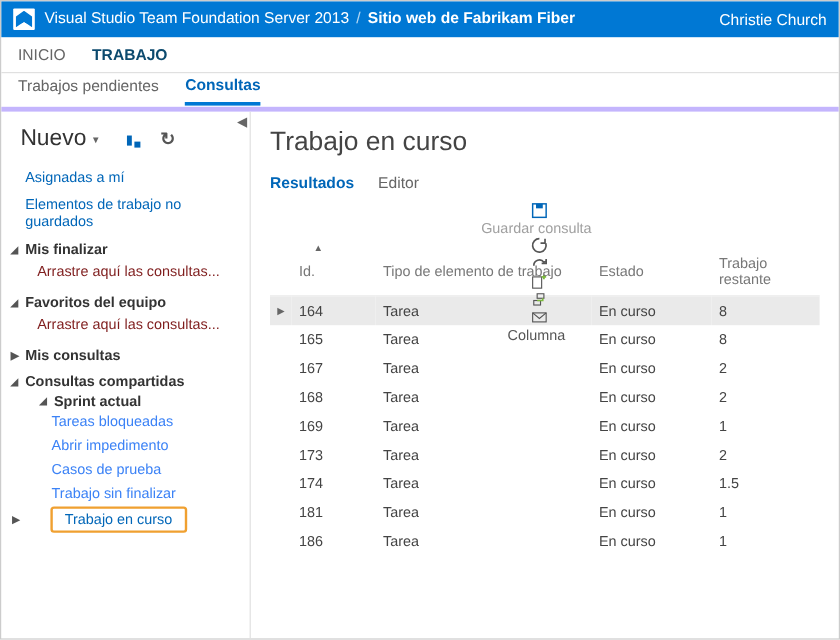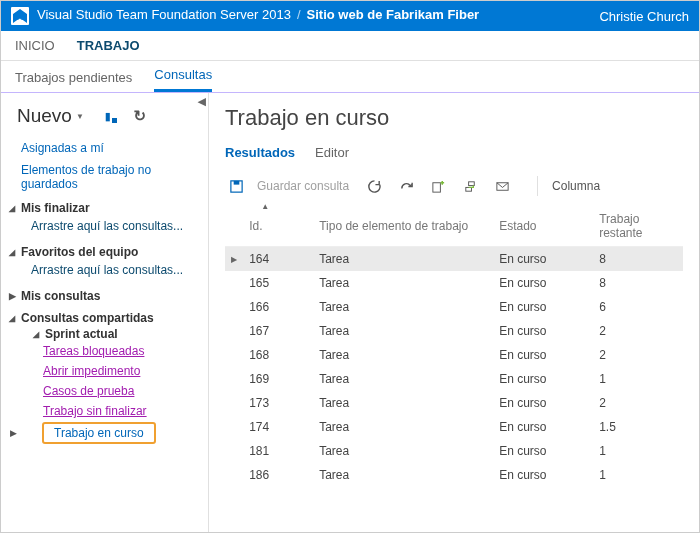--- a/index.html
+++ b/index.html
@@ -18,60 +18,60 @@
     position:relative;border-radius:1px;}
   .logo::before{content:"";position:absolute;inset:2px;background:#0078d4;
     clip-path:polygon(0 35%,50% 0,100% 35%,100% 100%,50% 65%,0 100%);}
   .logo::after{content:"∞";position:absolute;inset:0;display:flex;
     align-items:center;justify-content:center;color:#0078d4;font-size:13px;font-weight:bold;}
   .hdr .sep{margin:0 6px;opacity:.7;}
   .nav1{height:30px;border-bottom:1px solid #e0e0e0;display:flex;
     align-items:center;padding:12px 14px;font-size:13px;}
   .nav1 span{margin-right:22px;color:#656565;cursor:pointer;}
   .nav1 .active{color:#0c4a6e;font-weight:700;}
-  .nav2{height:32px;border-bottom:1px solid #c4b5fd;display:flex;
-    align-items:flex-end;padding:0 14px;font-size:13px;}
+  .nav2{height:32px;border-bottom:4px solid #c4b5fd;display:flex;
+    align-items:center;padding:0 14px;font-size:13px;}
   .nav2 span{margin-right:22px;color:#656565;cursor:pointer;padding-bottom:7px;}
-  .nav2 .active{color:#0066b8;border-bottom:3px solid #0078d4;font-weight:400;}
+  .nav2 .active{color:#0066b8;border-bottom:3px solid #0078d4;font-weight:700;}
   .body{display:flex;height:440px;}
   .side{width:208px;border-right:1px solid #e0e0e0;padding:6px 0 6px 6px;
     font-size:12px;overflow:hidden;position:relative;}
   .collapse{position:absolute;top:2px;right:2px;color:#666;font-size:11px;cursor:pointer;}
   .side-top{display:flex;align-items:center;padding:6px 6px 10px 10px;}
   .nuevo{color:#333;font-size:19px;margin-right:4px;}
   .caret{font-size:8px;color:#666;}
   .ico{width:16px;height:16px;display:inline-flex;align-items:center;
     justify-content:center;font-size:13px;color:#0066b8;margin-left:16px;cursor:pointer;}
   .ico.refresh::before{content:"↻";color:#555;font-size:15px;font-weight:bold;}
   .ico.save::before{content:"▮";color:#0066b8;font-size:11px;}
   .ico.save{position:relative;}
   .ico.save::after{content:"";position:absolute;width:5px;height:5px;background:#0066b8;top:10px;left:12px;}
   .side .lnk{display:block;color:#0066b8;padding:4px 0 4px 14px;cursor:pointer;}
   .side .hdr-row{display:flex;align-items:center;padding:6px 0 2px 2px;
     font-weight:600;color:#333;cursor:pointer;}
   .tri{font-size:9px;width:12px;color:#555;}
   .tri.open::before{content:"◢";font-size:8px;}
   .tri.closed::before{content:"▶";}
-  .side .hint{color:#0c4a6e;padding:2px 0 6px 24px;font-size:12px;
+  .side .hint{color:#7f1d1d;padding:2px 0 6px 24px;font-size:12px;
     white-space:nowrap;overflow:hidden;text-overflow:ellipsis;}
-  .side .sub{color:#a21caf;padding:3px 0 3px 36px;cursor:pointer;
-    white-space:nowrap;overflow:hidden;text-overflow:ellipsis;text-decoration:underline;}
+  .side .sub{color:#3b82f6;padding:3px 0 3px 36px;cursor:pointer;
+    white-space:nowrap;overflow:hidden;text-overflow:ellipsis;}
   .side .sub2{padding-left:26px;font-weight:600;color:#333;cursor:pointer;
     display:flex;align-items:center;}
   .selrow{display:flex;align-items:center;padding:1px 0;}
   .selrow .tri{margin-left:0px;}
   .selected{border:2px solid #f0a030;border-radius:3px;padding:2px 10px 2px 10px;
     color:#0066b8;margin-left:20px;display:inline-block;}
   .main{flex:1;padding:10px 16px 0 16px;overflow:hidden;}
   .title{font-size:22px;font-weight:300;color:#444;margin:2px 0 14px 0;}
   .tabs3{display:flex;font-size:13px;border-bottom:0;}
   .tabs3 span{margin-right:20px;color:#656565;cursor:pointer;padding-bottom:6px;}
   .tabs3 .active{color:#0066b8;font-weight:600;}
   .toolbar{display:flex;align-items:center;height:36px;
-    border-bottom:0;color:#888;font-size:12px;margin-top:2px;}
+    border-bottom:0;color:#888;font-size:12px;margin-top:2px;flex-direction:column;}
   .toolbar .tb{width:22px;height:22px;display:inline-flex;align-items:center;
     justify-content:center;margin-right:10px;cursor:pointer;color:#666;}
   .tb svg{width:15px;height:15px;}
   .tb-save{color:#0066b8;}
   .toolbar .lbl{margin-right:14px;color:#a0a0a0;}
   .divider{width:1px;height:20px;background:#e0e0e0;margin:0 14px;}
   table{width:100%;border-collapse:collapse;font-size:12px;margin-top:2px;}
   th{text-align:left;font-weight:400;color:#777;padding:6px 6px;
     border-bottom:1px solid #eee;position:relative;}
   th.sorted::after{content:"▲";font-size:8px;position:absolute;top:-4px;left:18px;color:#666;}
@@ -219,27 +219,20 @@
           </tr>
           <tr>
             <td class="rowexp"></td>
             <td>165</td>
             <td>Tarea</td>
             <td>En curso</td>
             <td>8</td>
           </tr>
           <tr>
             <td class="rowexp"></td>
-            <td>166</td>
-            <td>Tarea</td>
-            <td>En curso</td>
-            <td>6</td>
-          </tr>
-          <tr>
-            <td class="rowexp"></td>
             <td>167</td>
             <td>Tarea</td>
             <td>En curso</td>
             <td>2</td>
           </tr>
           <tr>
             <td class="rowexp"></td>
             <td>168</td>
             <td>Tarea</td>
             <td>En curso</td>

